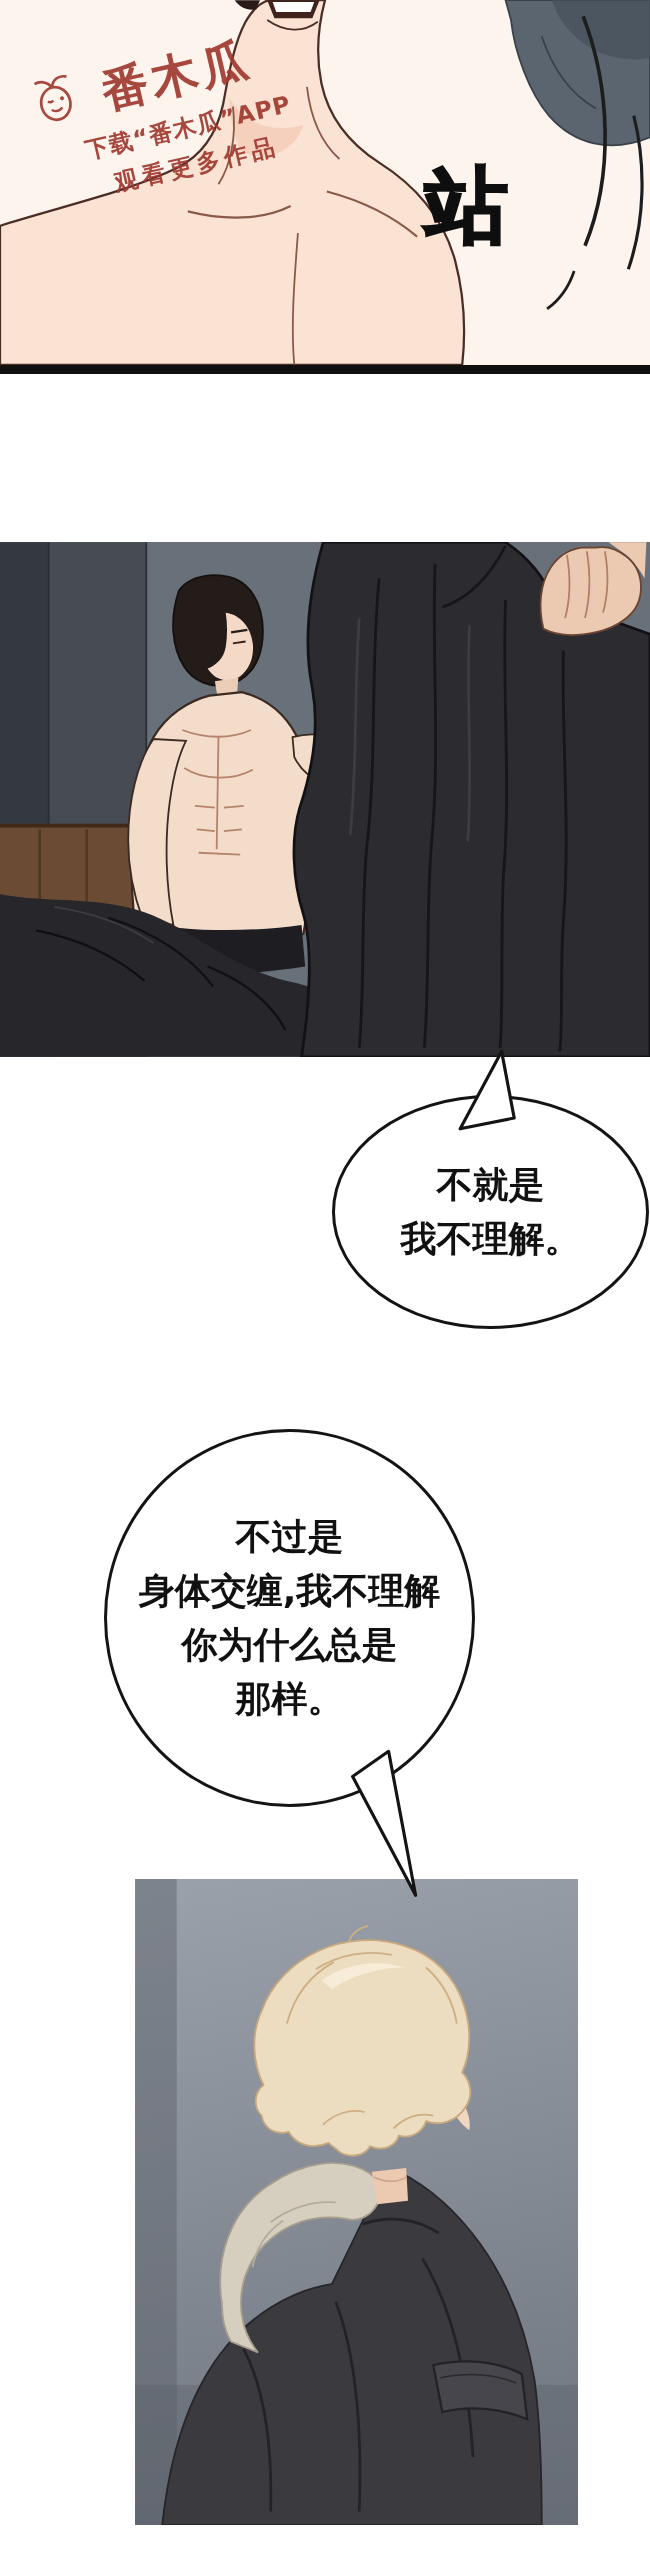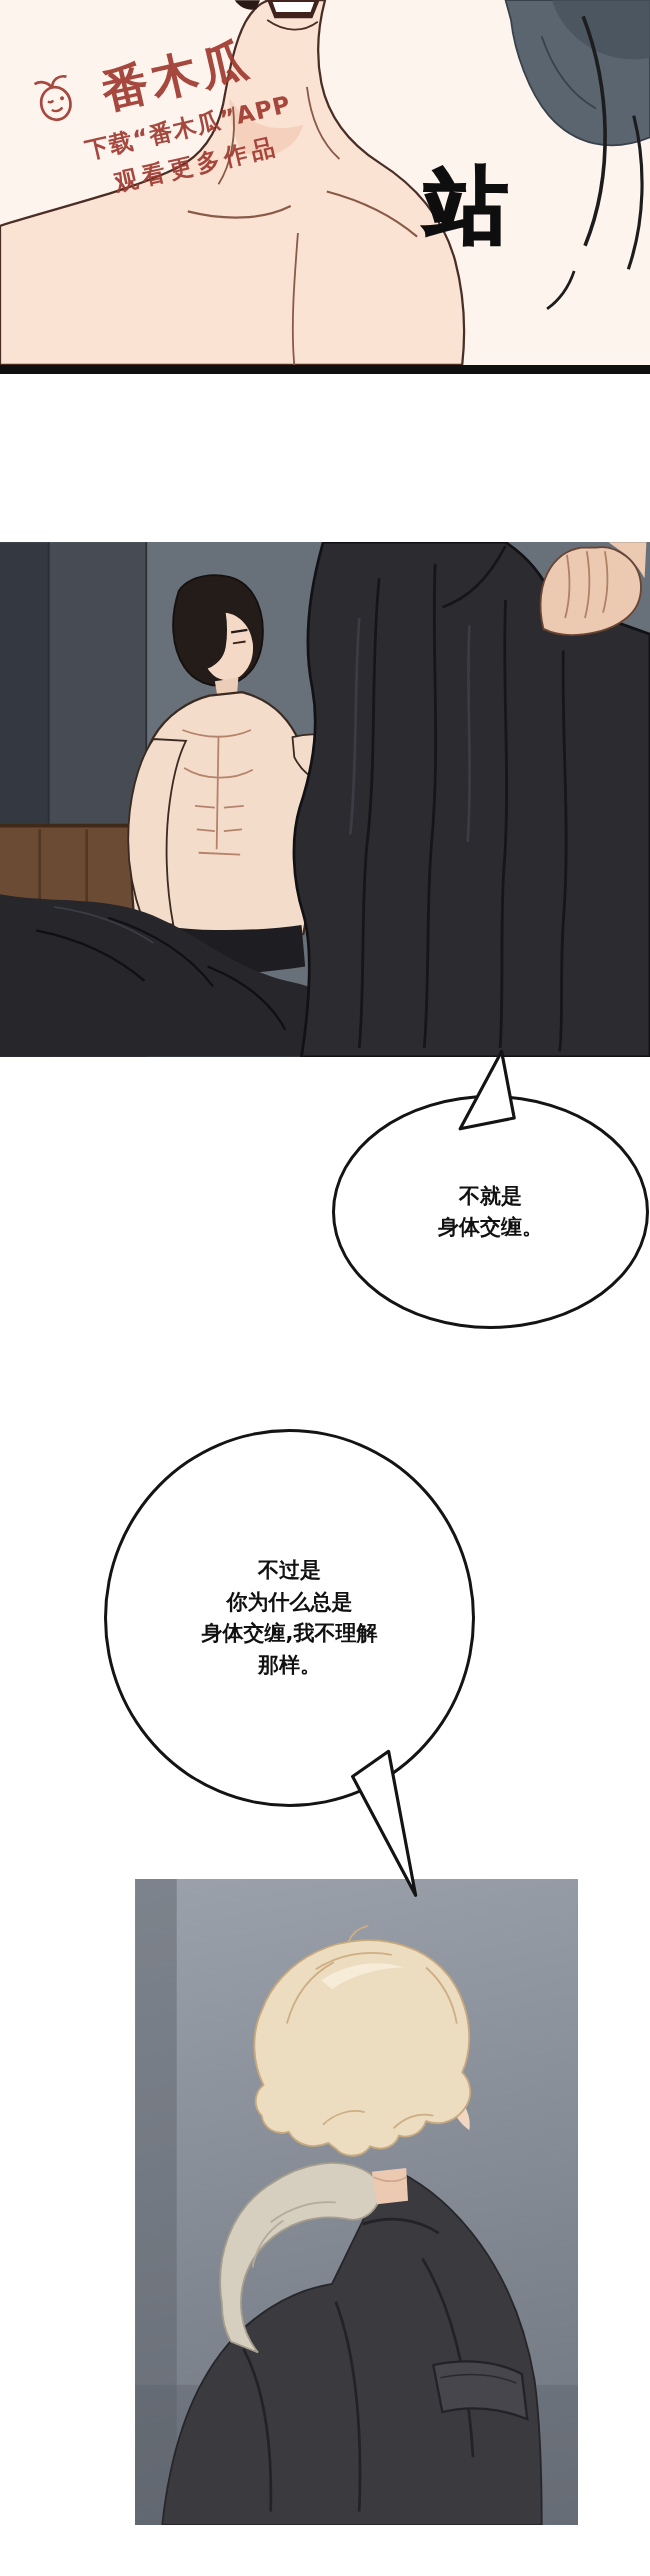--- a/index.html
+++ b/index.html
@@ -38,21 +38,21 @@
   .wm-brand{font-size:47px;font-weight:800;letter-spacing:3.6px;}
   .wm-line{font-size:23.5px;font-weight:700;margin-top:5.4px;letter-spacing:0.9px;}
   .wm-line2{letter-spacing:4.5px;}
   
   .bubble{
     position:absolute;background:var(--bubble-bg);
     border:3.6px solid var(--ink);border-radius:50%;
     display:flex;flex-direction:column;align-items:center;justify-content:center;
     z-index:4;text-align:center;color:#111;
   }
-  .bubble .line{font-size:21px;font-weight:700;line-height:1.5;white-space:nowrap;}
+  .bubble .line{font-size:36px;font-weight:700;line-height:1.5;white-space:nowrap;}
   .bubble1{left:332px;top:1095px;width:311px;height:228px;}
   .bubble2{left:104px;top:1429px;width:365px;height:372px;}
   .tail{position:absolute;z-index:5;overflow:visible;}
   .tail1{left:444px;top:1046px;width:117px;height:99px;}
   .tail2{left:322px;top:1740px;width:135px;height:172px;}
 </style>
 </head>
 <body>
 
 <div class="page">
@@ -178,30 +178,30 @@
           <path d="M628,14 C632,38 632,62 626,84"></path>
           <path d="M650,10 C654,34 654,60 648,84"></path>
           <path d="M670,10 C674,32 674,56 668,78"></path>
         </g>
       </g>
     </svg>
   </div>
 
   <div class="bubble bubble1">
     <div class="line">不就是</div>
-    <div class="line">身体交缠。</div>
+    <div class="line">我不理解。</div>
   </div>
   <svg class="tail tail1" viewBox="0 0 130 110">
     <polygon points="64,6 18,92 78,80" fill="#ffffff" stroke="#141414" stroke-width="3.5" stroke-linejoin="round"></polygon>
   </svg>
 
   <div class="bubble bubble2">
     <div class="line">不过是</div>
+    <div class="line">身体交缠,我不理解</div>
     <div class="line">你为什么总是</div>
-    <div class="line">身体交缠,我不理解</div>
     <div class="line">那样。</div>
   </div>
   <svg class="tail tail2" viewBox="0 0 150 190">
     <polygon points="34,40 74,12 104,172" fill="#ffffff" stroke="#141414" stroke-width="3.5" stroke-linejoin="round"></polygon>
   </svg>
 
   <div class="panel panel3">
     <svg width="443" height="646" viewBox="0 0 490 715">
       <rect x="0" y="0" width="46" height="715" fill="#5a6069" opacity="0.45"></rect>
       <rect x="0" y="560" width="490" height="155" fill="#585e66" opacity="0.35"></rect>

